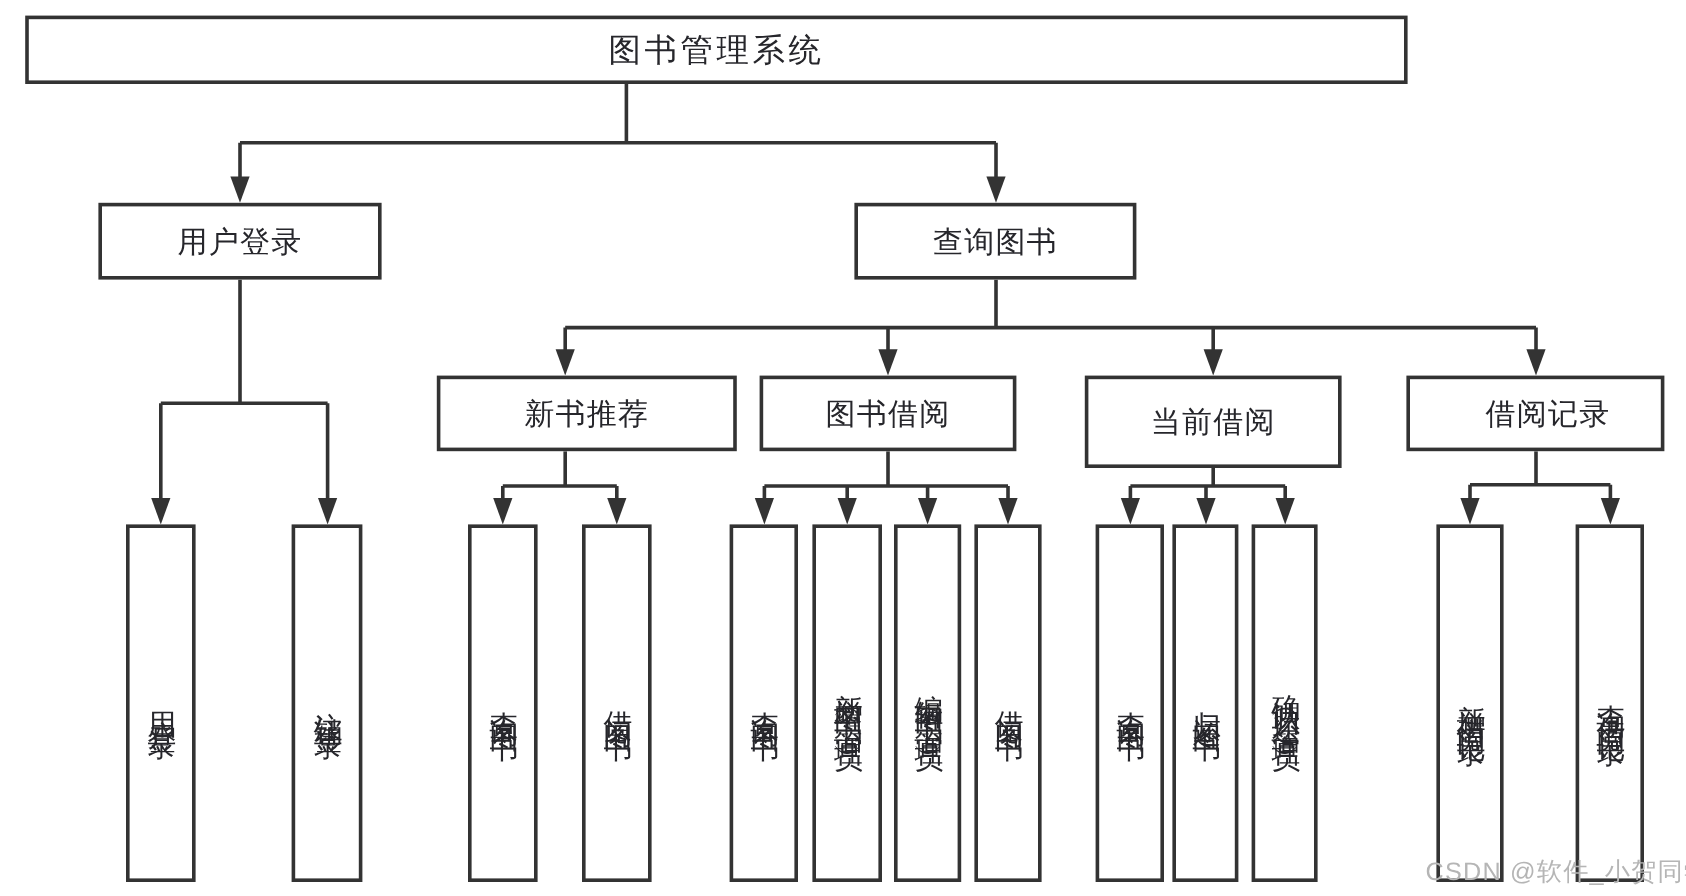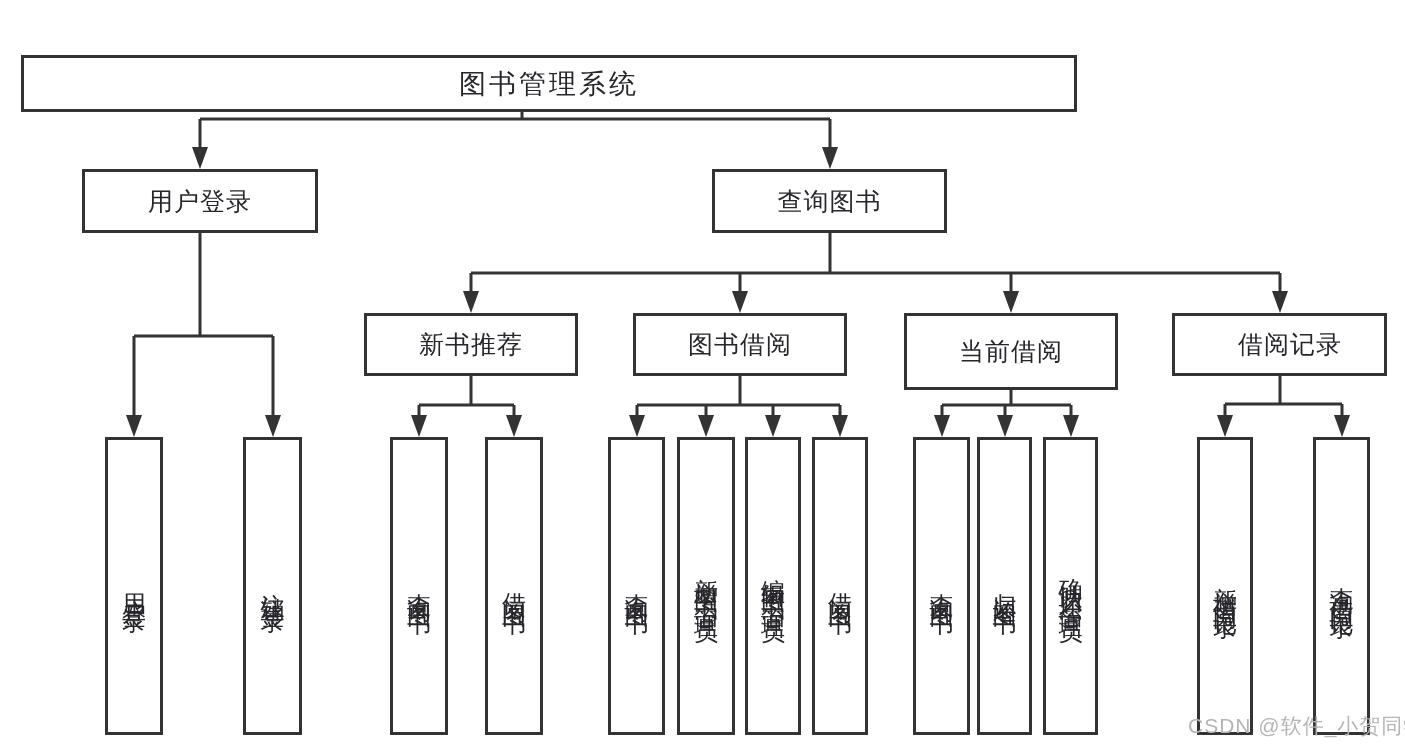--- a/index.html
+++ b/index.html
@@ -43,24 +43,24 @@
     white-space: nowrap;
   }
   .leaf .vlabel {
     writing-mode: vertical-rl;
     text-orientation: mixed;
     font-size: 24px;
     letter-spacing: 6px;
     line-height: 1;
   }
   
-  #box-root      { left: 21px;   top: 13px;  width: 1056px; height: 57px; margin-top: 42px; }
+  #box-root      { left: 21px;   top: 13px;  width: 1152px; height: 57px; }
   #box-login     { left: 82px;   top: 169px; width: 236px;  height: 64px; }
   #box-mgmt      { left: 712px;  top: 169px; width: 235px;  height: 64px; }
-  #box-rec       { left: 364px;  top: 313px; width: 214px;  height: 63px; }
+  #box-rec       { left: 364px;  top: 313px; width: 250px;  height: 63px; }
   #box-bb        { left: 633px;  top: 313px; width: 214px;  height: 63px; font-family: Liberation Serif, serif; }
   #box-cb        { left: 904px;  top: 313px; width: 214px;  height: 77px; }
   #box-br        { left: 1172px; top: 313px; width: 215px;  height: 63px; padding-left: 21px; }
   .leaf          { top: 437px; height: 298px; }
   #leaf-login    { left: 105px;  width: 58px; }
   #leaf-logout   { left: 243px;  width: 59px; }
   #leaf-rec-q    { left: 390px;  width: 58px; }
   #leaf-rec-b    { left: 485px;  width: 58px; }
   #leaf-bb-q     { left: 608px;  width: 57px; }
   #leaf-bb-add   { left: 677px;  width: 58px; }

